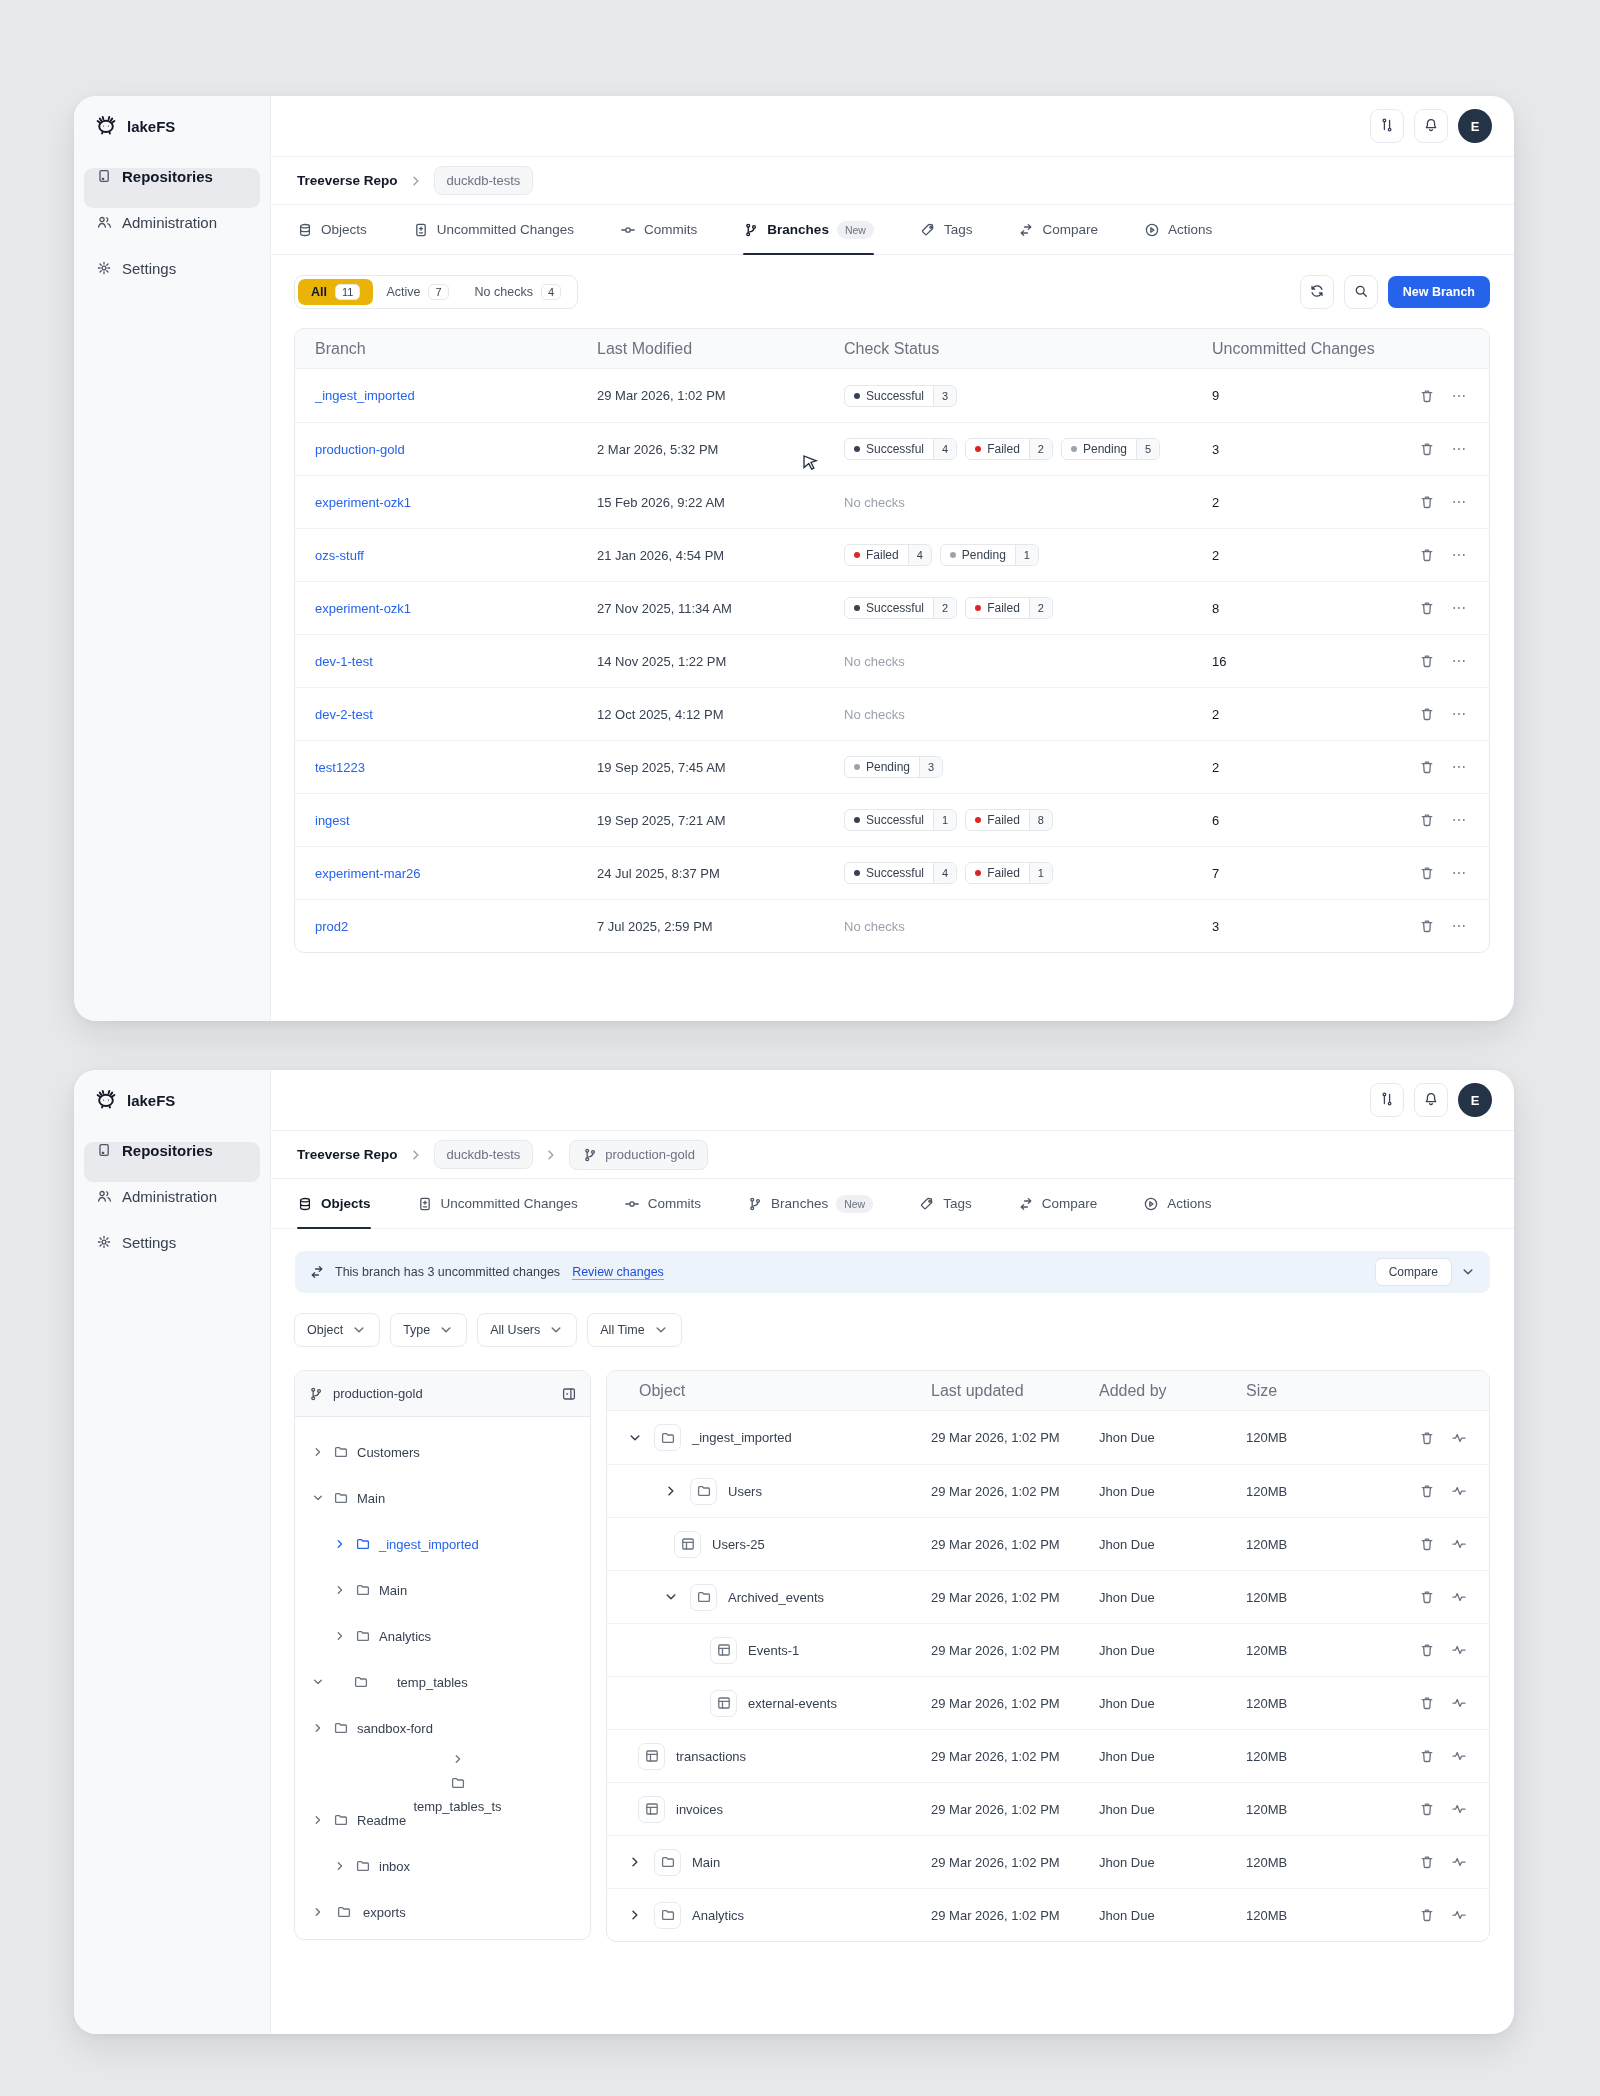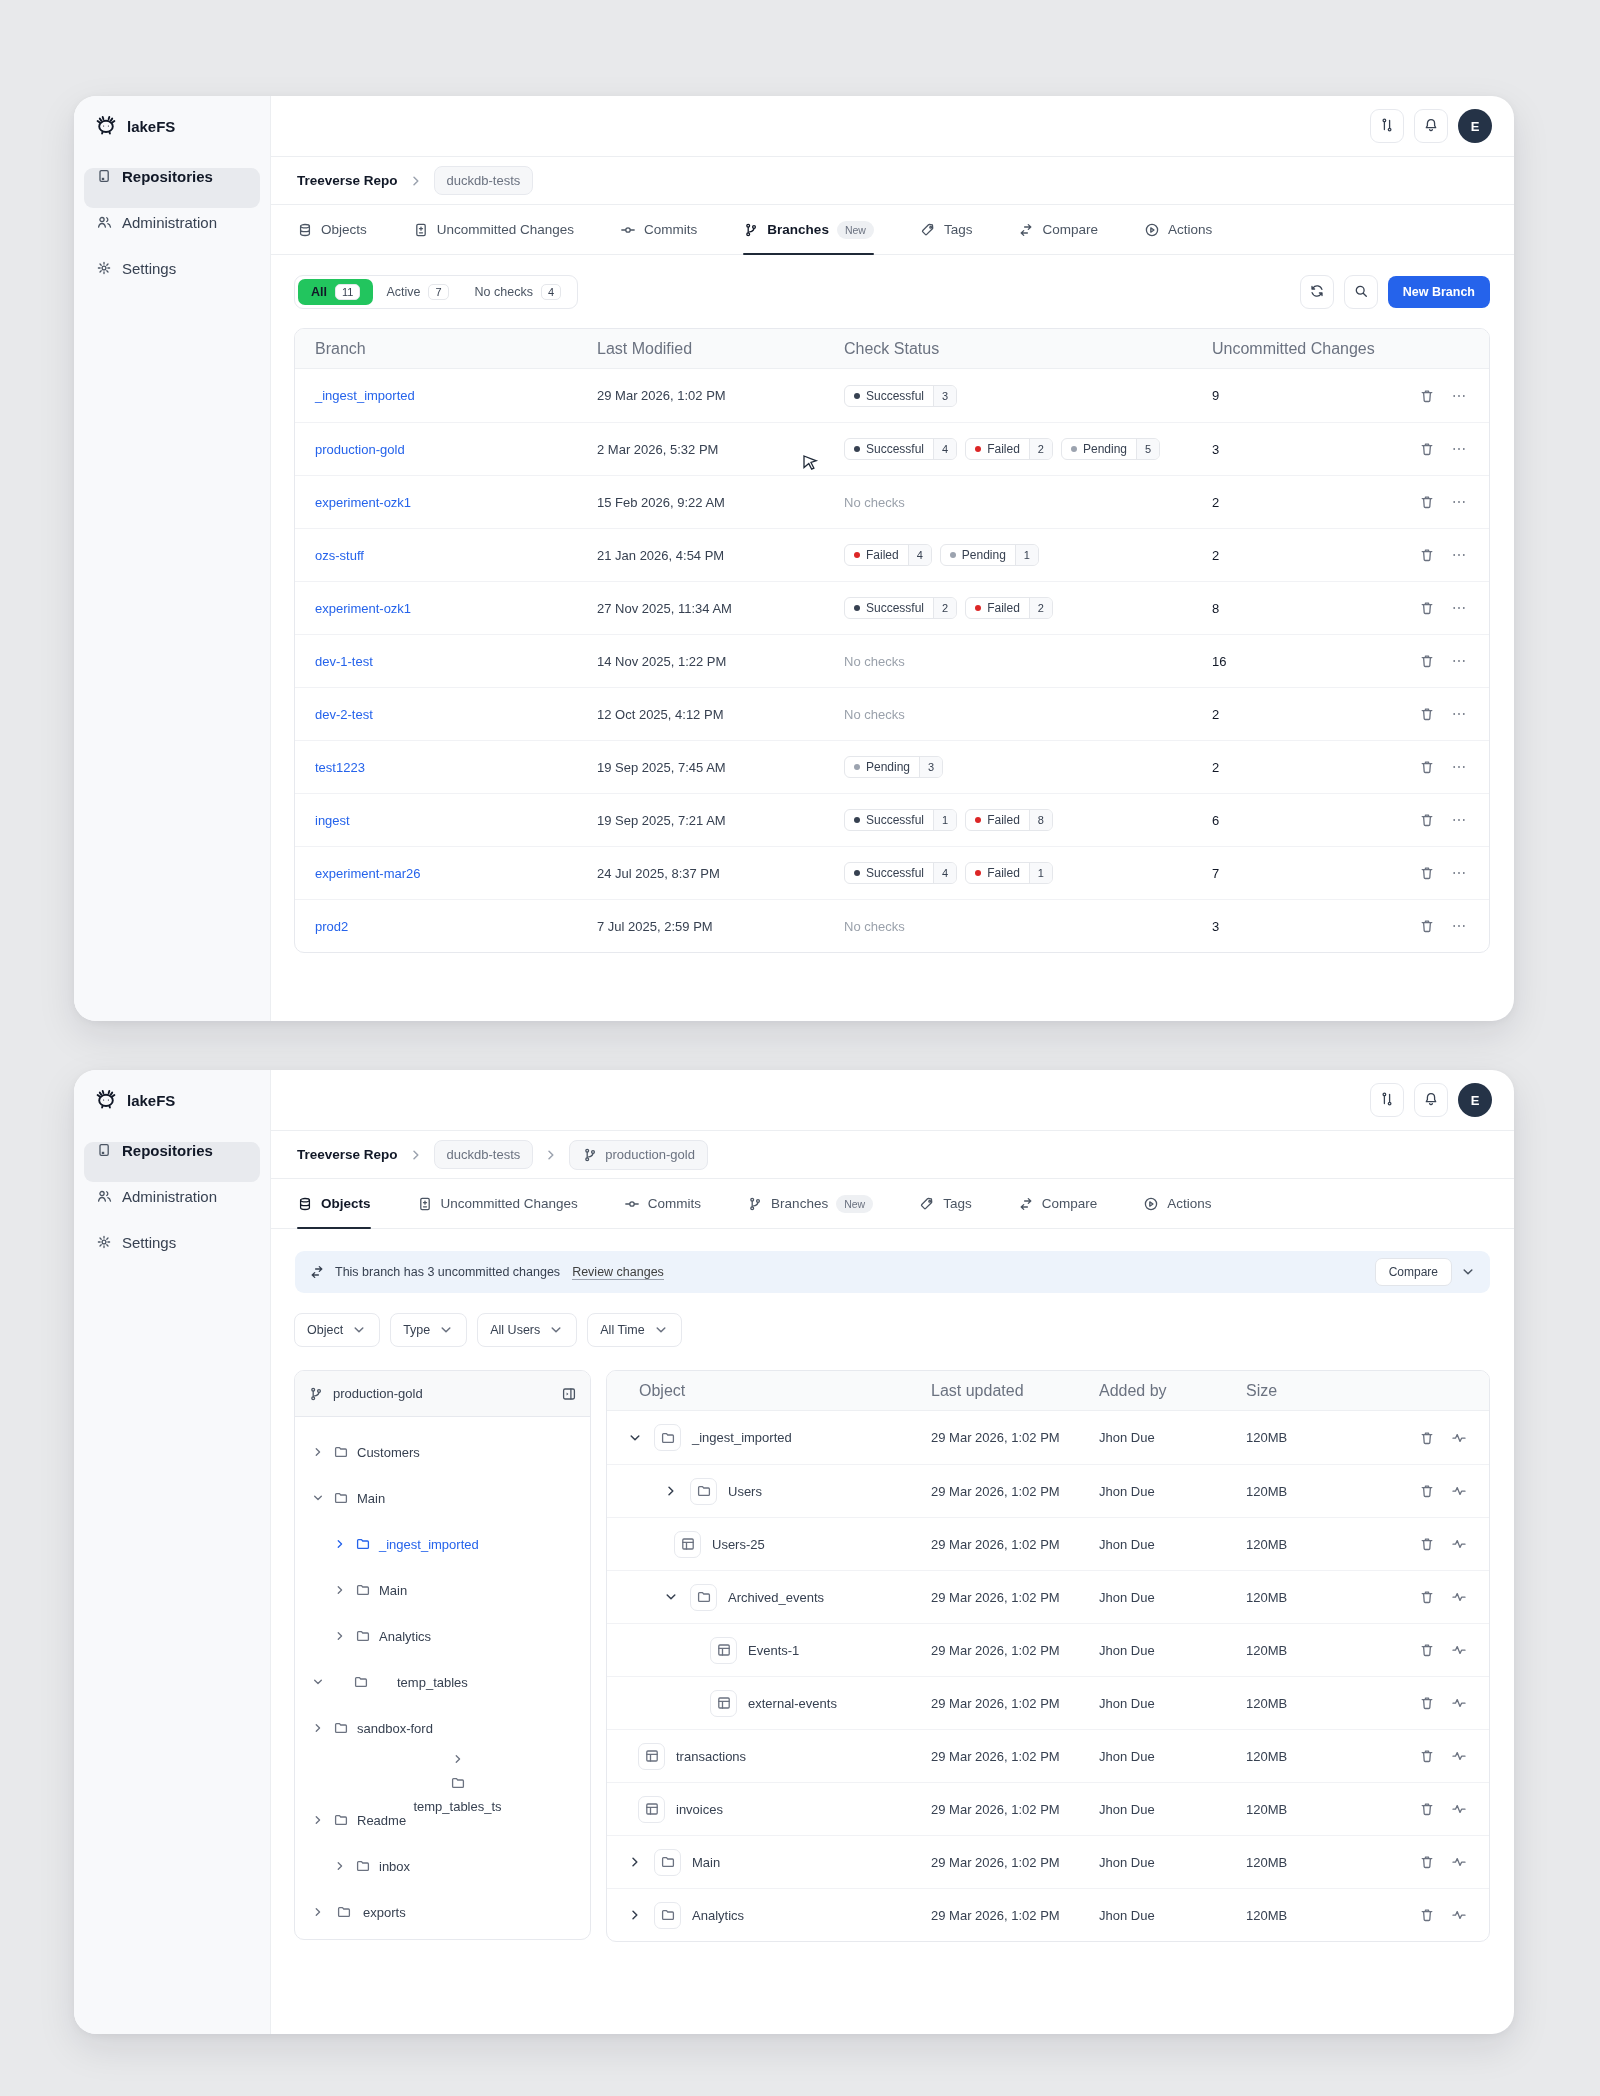--- a/index.html
+++ b/index.html
@@ -37,21 +37,21 @@
   .tab .ic{display:flex;color:#4b5563}
   .tab.active{color:#111827;font-weight:700}
   .tab.active .ic{color:#111827}
   .tab.active::after{content:"";position:absolute;left:0;right:0;bottom:-1px;height:2.5px;background:#1f2937;border-radius:2px}
   .newbadge{background:#eef0f3;color:#6b7280;font-size:10.5px;font-weight:400;border-radius:10px;padding:3px 8px}
   .content{flex:1;padding:20px 24px 0 23px}
   
   .toolbar{display:flex;align-items:center;justify-content:space-between;margin-bottom:19px}
   .segmented{display:inline-flex;align-items:center;background:#fff;border:1px solid #e7e9ee;border-radius:9px;padding:3px}
   .seg{display:flex;align-items:center;gap:8px;padding:5px 13px;border-radius:7px;color:#4b5563;font-size:12.5px;cursor:pointer}
-  .seg.active{background:#22c55e;color:#111827;font-weight:700}
+  .seg.active{background:#eab308;color:#111827;font-weight:700}
   .seg .cnt{background:#fff;border:1px solid #e5e7eb;border-radius:5px;font-size:11px;padding:1px 6px;color:#374151;font-weight:400}
   .tool-right{display:flex;align-items:center;gap:10px}
   .btn-primary{background:#2563eb;color:#fff;border:none;border-radius:8px;padding:9px 15px;font-size:12.5px;font-weight:600;cursor:pointer}
   
   .tbl{border:1px solid #e7e9ee;border-radius:10px;background:#fff;overflow:hidden}
   .thead{display:grid;align-items:center;background:#f9fafb;border-bottom:1px solid #edeff2;height:40px;
          color:#6b7280;font-size:16px}
   .trow{display:grid;align-items:center;height:53px;border-top:1px solid #f1f2f5;font-size:13px;color:#374151}
   .trow:first-of-type{border-top:none}
   .grid1{grid-template-columns:282px 247px 368px 1fr 104px}
@@ -62,21 +62,21 @@
   .badge{display:inline-flex;align-items:stretch;border:1px solid #e5e7eb;border-radius:6px;background:#fff;overflow:hidden;font-size:12px;color:#374151}
   .badge .lbl{display:flex;align-items:center;gap:6px;padding:3px 9px}
   .badge .dot{width:6px;height:6px;border-radius:50%}
   .badge .num{display:flex;align-items:center;padding:3px 8px;background:#f8f9fb;border-left:1px solid #e5e7eb;font-size:11px}
   .rowicons{display:flex;align-items:center;gap:16px;justify-content:flex-end;padding-right:22px;color:#6b7280}
   .rowicons .ric{display:flex;cursor:pointer;color:#6b7280}
   .num-cell{color:#111827}
   
   .banner{margin:2px 0 20px 1px;height:42px;background:#edf3fb;border-radius:9px;display:flex;align-items:center;gap:10px;padding:0 14px;font-size:12.5px;color:#374151}
   .banner .ic{display:flex;color:#374151}
-  .review{color:#404040;border-bottom:1px solid #9ca3af;cursor:pointer;margin-left:2px}
+  .review{color:#1d4ed8;border-bottom:1px solid #9ca3af;cursor:pointer;margin-left:2px}
   .banner-right{margin-left:auto;display:flex;align-items:center;gap:8px}
   .btn-white{background:#fff;border:1px solid #e2e5ea;border-radius:7px;padding:6px 13px;font-size:12px;color:#374151;cursor:pointer}
   .chev-btn{display:flex;color:#4b5563;cursor:pointer}
   .ddrow{display:flex;gap:10px;margin-bottom:23px}
   .dd{display:inline-flex;align-items:center;gap:8px;background:#fff;border:1px solid #e7e9ee;border-radius:8px;
       padding:8px 12px;font-size:12.5px;color:#374151;cursor:pointer}
   .dd .ic{display:flex;color:#6b7280}
   .split2{display:flex;gap:15px;align-items:flex-start}
   .tree{width:297px;flex:0 0 297px;border:1px solid #e7e9ee;border-radius:10px;background:#fff;height:570px;overflow:hidden}
   .tree-head{height:46px;background:#f8f9fa;border-bottom:1px solid #e7e9ee;display:flex;align-items:center;gap:9px;

